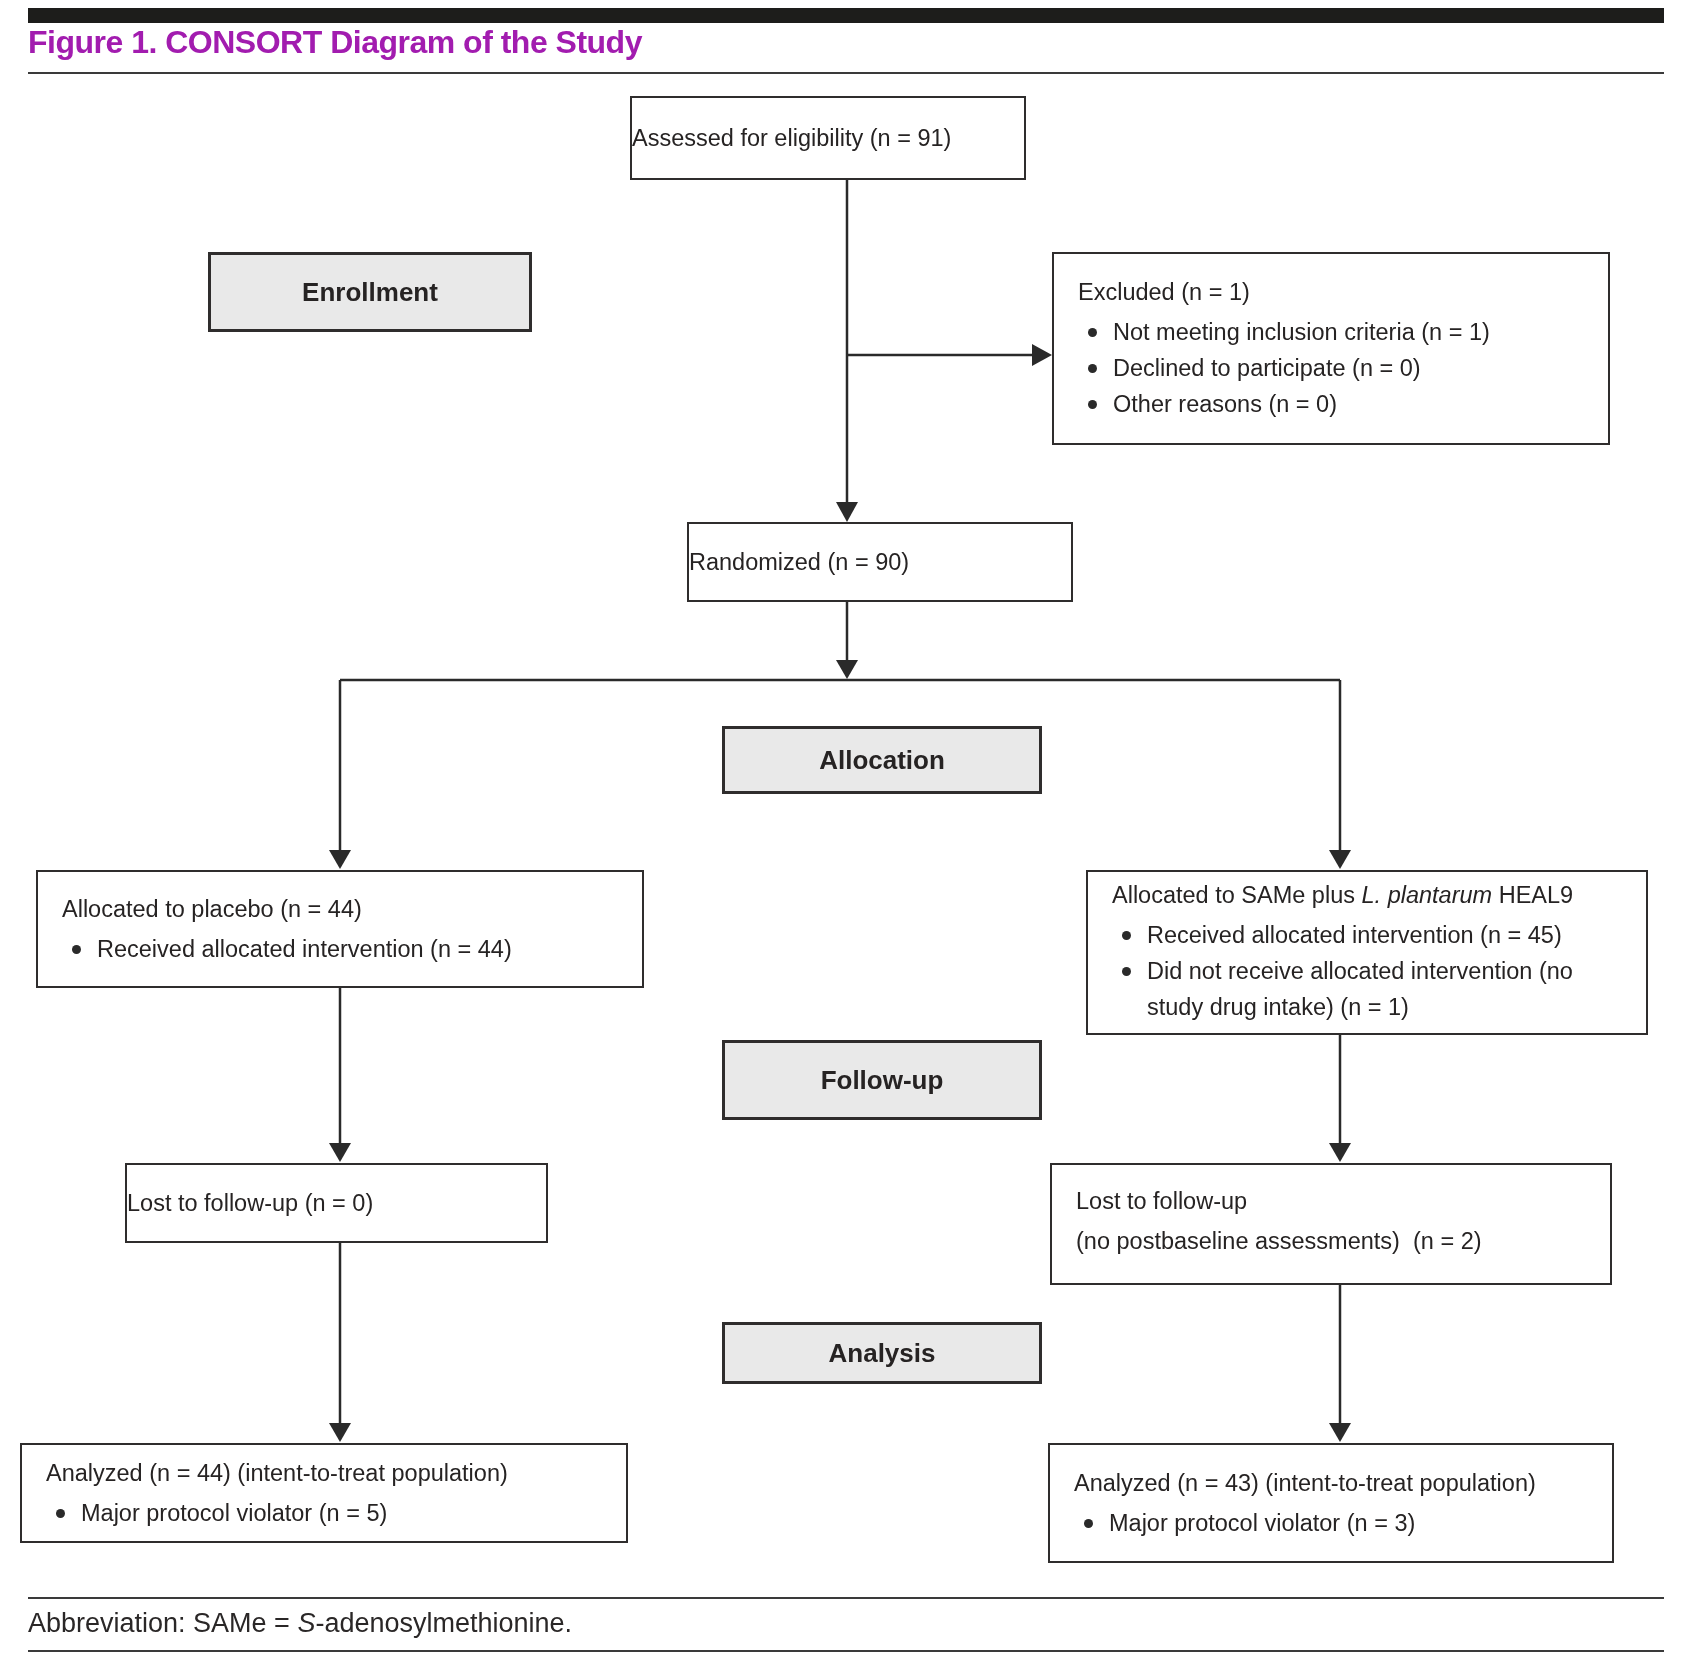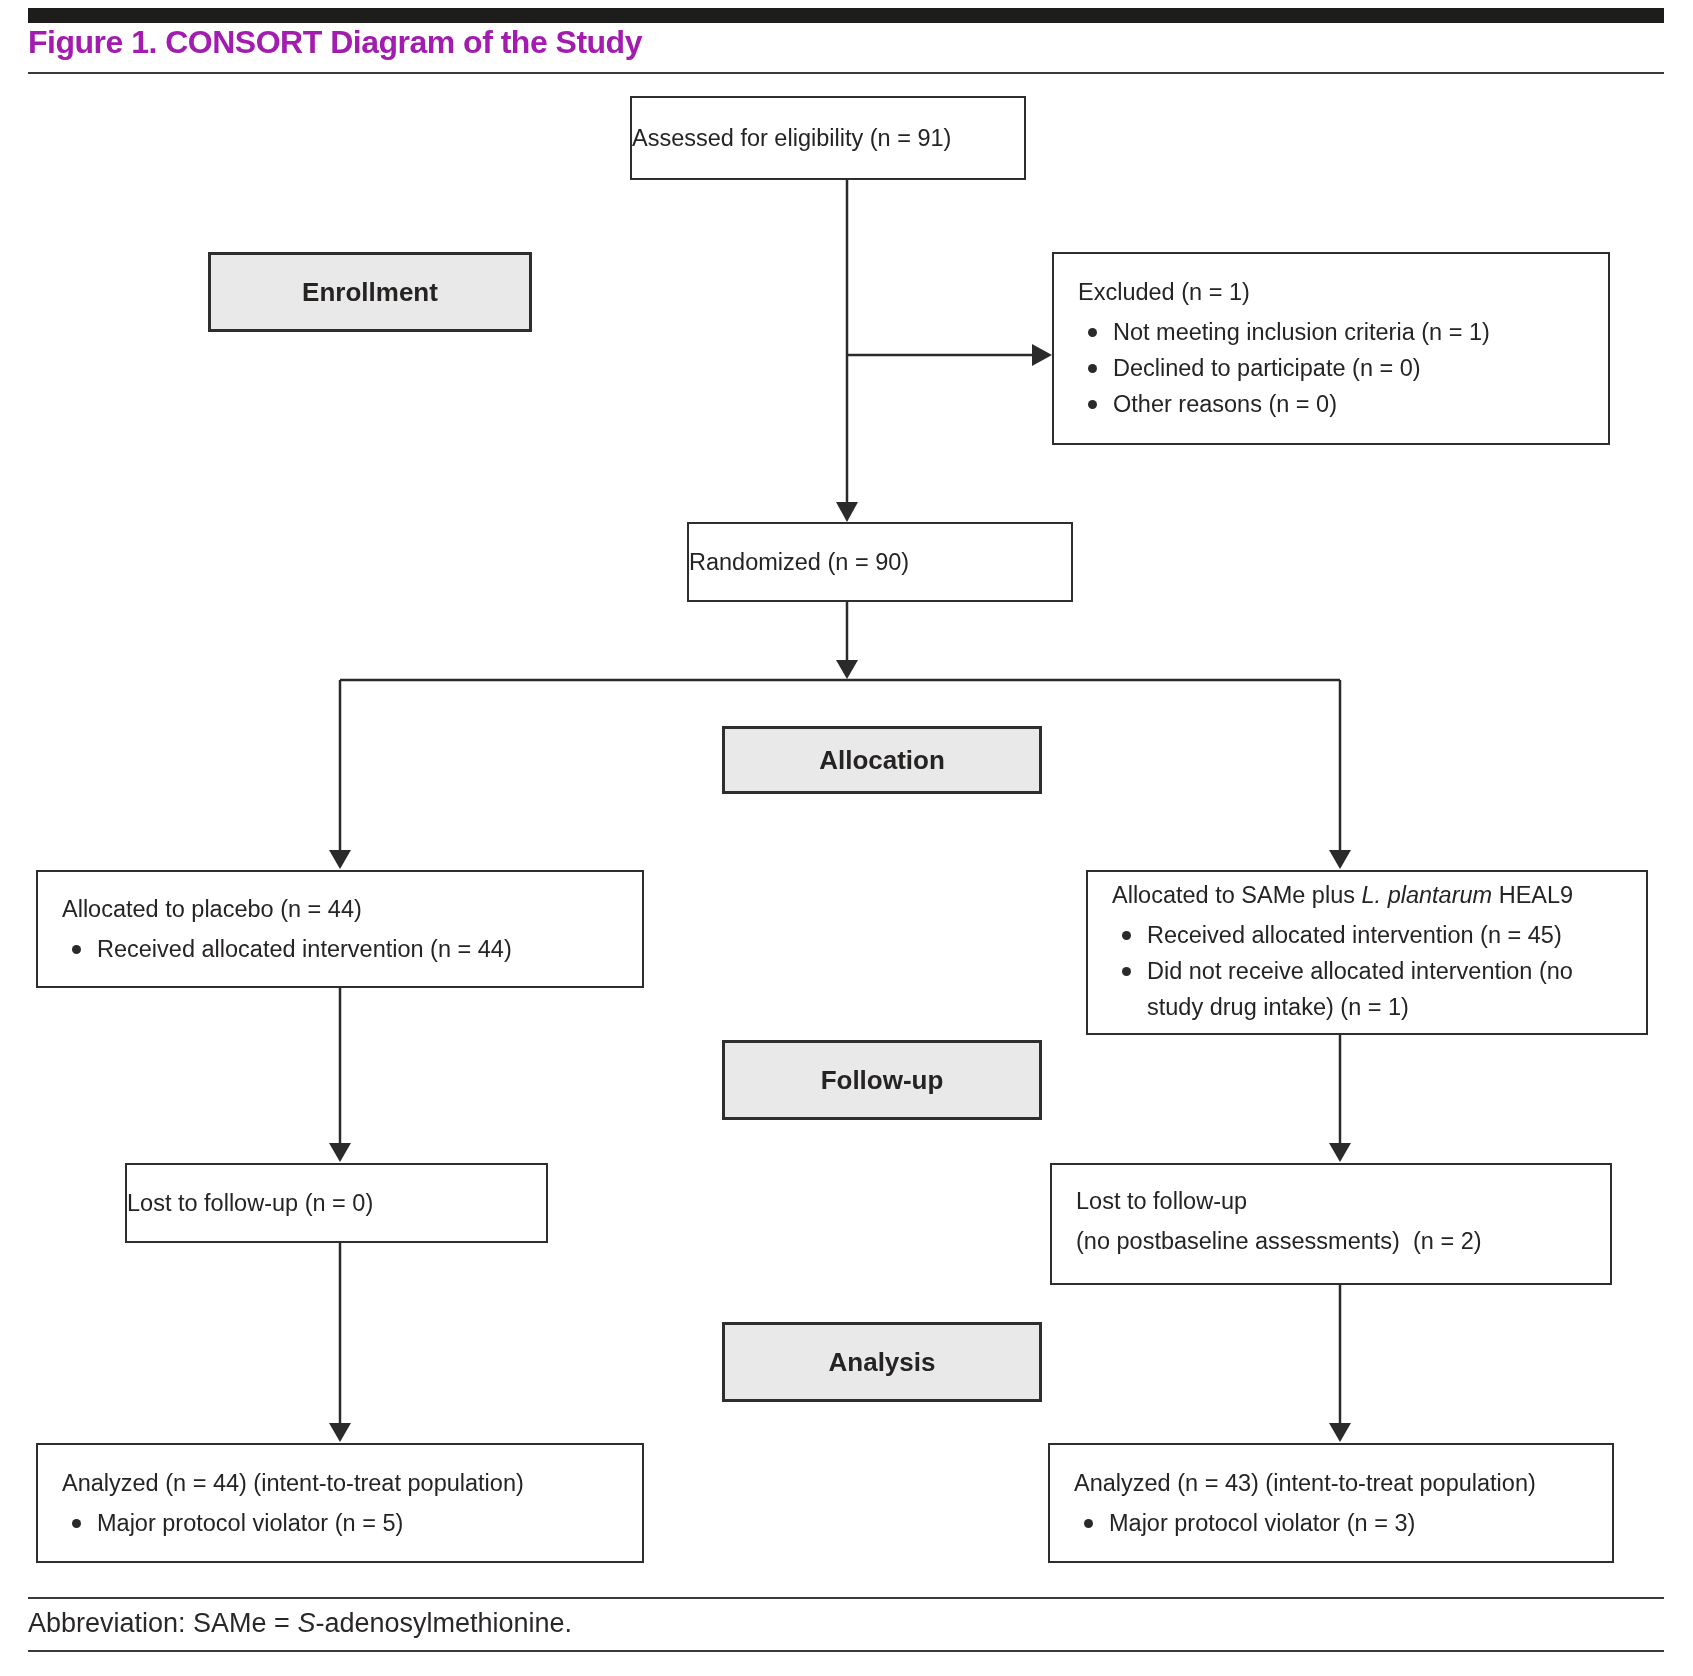--- a/index.html
+++ b/index.html
@@ -40,22 +40,22 @@
   #box-assessed   { left:630px;  top:96px;   width:396px; height:84px; }
   #stage-enrollment { left:176px; top:252px; width:324px; height:80px; }
   #box-excluded   { left:1052px; top:252px;  width:558px; height:193px; justify-content:flex-start; padding-top:20px; }
   #box-randomized { left:687px;  top:522px;  width:386px; height:80px; }
   #stage-allocation { left:690px; top:726px; width:320px; height:68px;justify-content:center; }
   #box-alloc-left { left:36px;   top:870px;  width:608px; height:118px; }
   #box-alloc-right{ left:1050px; top:870px;  width:562px; height:165px; padding-top:6px;margin-left:36px; }
   #stage-followup { left:690px;  top:1040px; width:320px; height:80px; }
   #box-lost-left  { left:125px;  top:1163px; width:423px; height:80px; }
   #box-lost-right { left:1050px; top:1163px; width:562px; height:122px; padding-bottom:16px; line-height:40px; }
-  #stage-analysis { left:690px;  top:1322px; width:320px; height:80px; }
-  #box-analyzed-left  { left:36px;   top:1443px; width:608px; height:120px; }
+  #stage-analysis { left:690px;  top:1322px; width:320px; height:62px; }
+  #box-analyzed-left  { left:20px;   top:1443px; width:608px; height:100px; }
   #box-analyzed-right { left:1048px; top:1443px; width:566px; height:120px; }
 </style>
 </head>
 <body>
 
 <div class="canvas">
 
   <div class="topbar"></div>
   <h1 class="title">Figure 1. CONSORT Diagram of the Study</h1>
   <div class="rule title-rule"></div>

